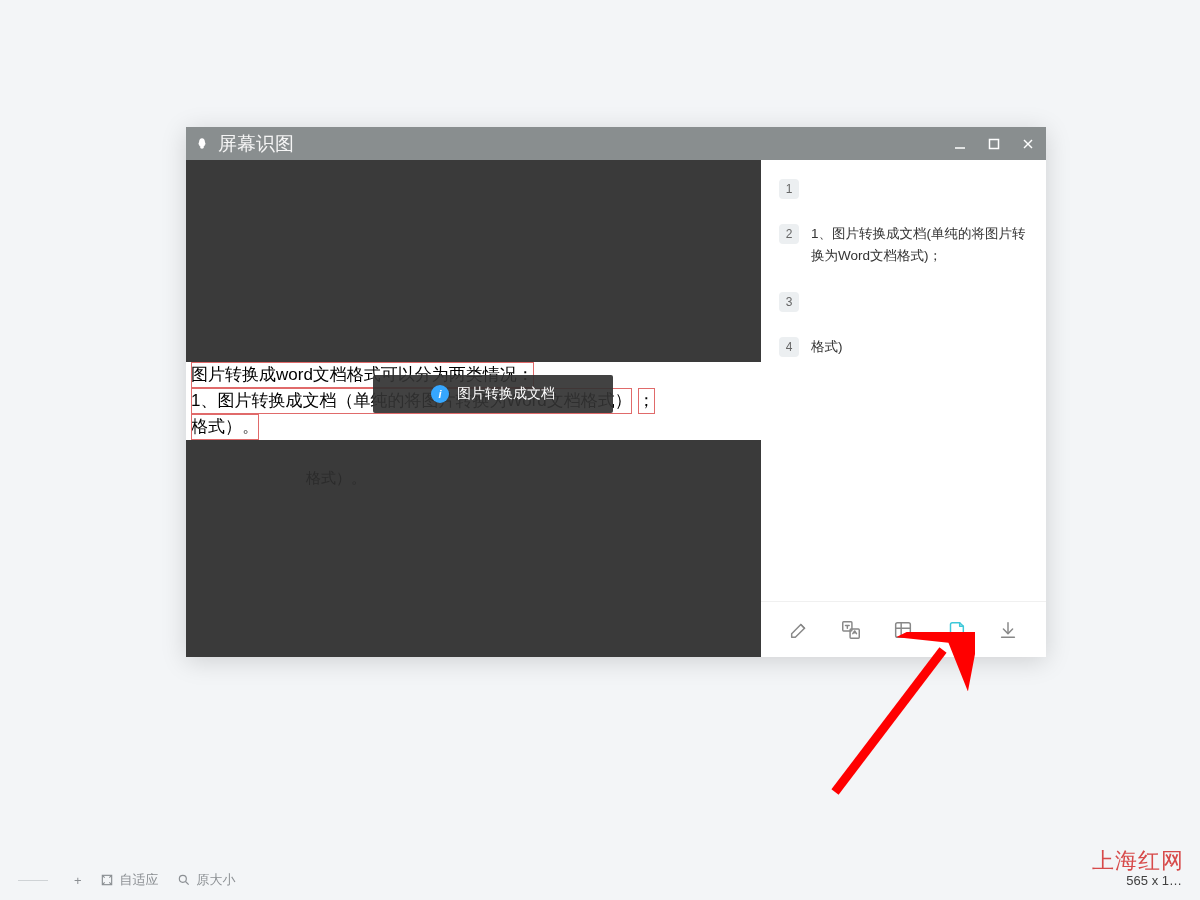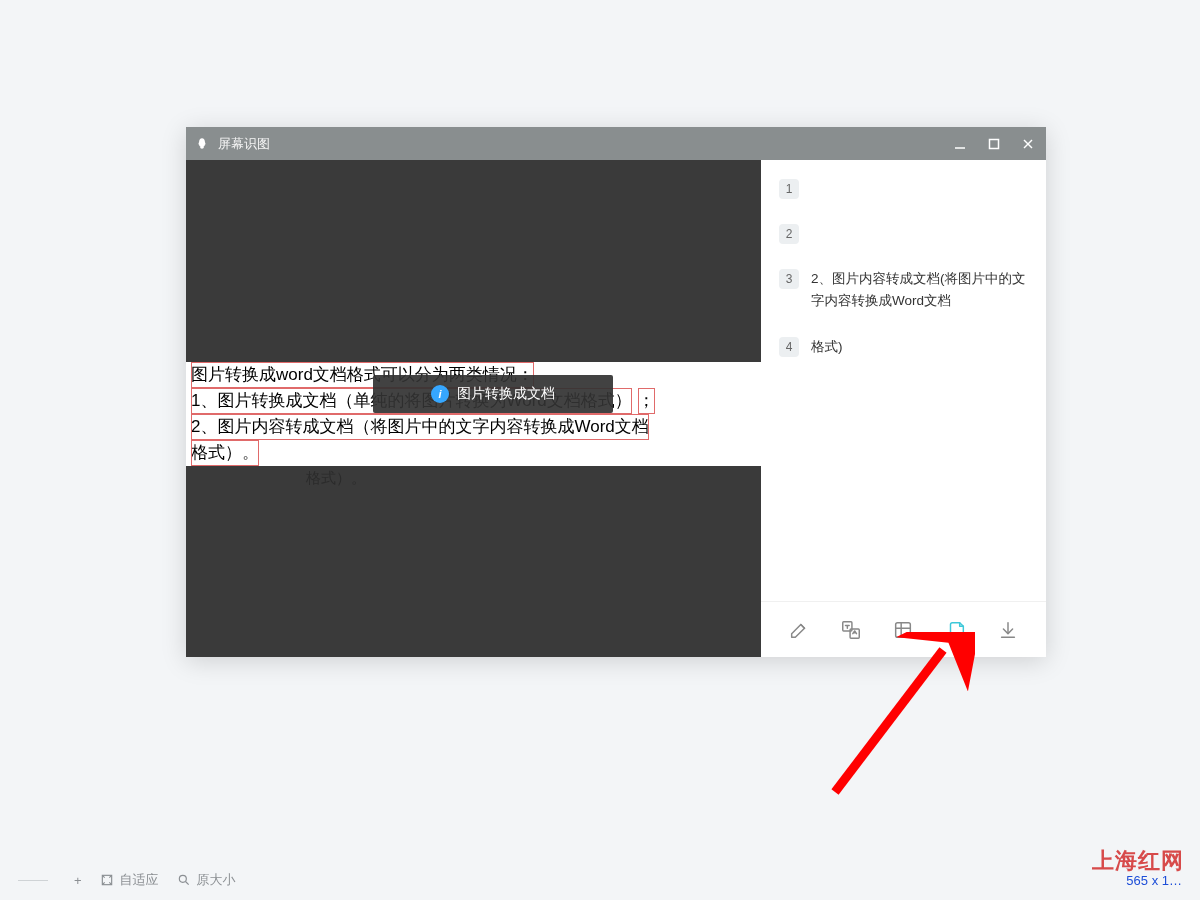--- a/index.html
+++ b/index.html
@@ -1,21 +1,21 @@
 <!DOCTYPE html>
 <html><head>
 <meta charset="utf-8">
 <style>
 *{margin:0;padding:0;box-sizing:border-box}
 body{font-family:"Microsoft YaHei","PingFang SC",sans-serif;width:1200px;height:900px;background:#f3f5f7;position:relative;overflow:hidden}
 
 .window{position:absolute;left:186px;top:127px;width:860px;height:530px;background:#fff;box-shadow:0 4px 24px rgba(0,0,0,.15);display:flex;flex-direction:column}
 .titlebar{height:33px;background:#898e8f;display:flex;align-items:center;padding:0 8px;color:#fff}
 .titlebar-icon{width:16px;height:16px;margin-right:8px;display:flex;align-items:center;justify-content:center}
-.titlebar-title{font-size:13px;flex:1;color:#f5f5f5}
+.titlebar-title{font-size:19px;flex:1;color:#f5f5f5}
 .win-controls{display:flex;gap:14px;align-items:center}
 .winbtn{width:20px;height:20px;display:flex;align-items:center;justify-content:center;cursor:pointer;color:#fff}
 
 .body-split{flex:1;display:flex;min-height:0}
 .preview{width:575px;background:#3a3a3a;position:relative;overflow:hidden}
 .ocr-overlay{position:absolute;left:0;top:202px;width:575px;background:#fff}
 .ocr-line{font-size:17px;line-height:26px;padding:0 5px}
 .boxed{outline:1px solid #e06a6a;outline-offset:-1px;display:inline-block}
 
 .ocr-ghost{position:absolute;left:120px;top:309px;font-size:15px;color:#2b2b2b}
@@ -31,23 +31,23 @@
 .toolbar{height:56px;border-top:1px solid #f0f0f0;display:flex;align-items:center;justify-content:space-around;padding:0 12px}
 .tool{width:28px;height:28px;display:flex;align-items:center;justify-content:center;color:#888;cursor:pointer}
 .tool.active{color:#3cc8d9}
 .tool svg{width:22px;height:22px;stroke:currentColor;fill:none;stroke-width:1.6;stroke-linecap:round;stroke-linejoin:round}
 
 .red-arrow{position:absolute;left:805px;top:632px;pointer-events:none}
 
 .bottombar{position:absolute;left:0;bottom:0;width:1200px;height:40px;display:flex;align-items:center;padding:0 18px;color:#8b8f93;font-size:13px;gap:18px}
 .bb-item{display:flex;align-items:center;gap:6px;cursor:pointer}
 .bb-divider{width:30px;height:1px;background:#cfd3d6;margin-right:8px}
-.bb-right{margin-left:auto;color:#1d4ed8}
+.bb-right{margin-left:auto;color:#404040}
 
-.watermark{position:absolute;right:16px;bottom:24px;font-size:22px;color:#d74a4a;font-weight:700;letter-spacing:1px}
+.watermark{position:absolute;right:16px;bottom:24px;font-size:22px;color:#d74a4a;font-weight:400;letter-spacing:1px}
 </style>
 </head>
 <body>
 
 <div class="window">
   <div class="titlebar">
     <span class="titlebar-icon">
       <svg viewBox="0 0 24 24" width="14" height="14">
           <path d="M12 2C9 2 7 5 7 8c0 1-1 2-1 4 0 1 .5 1 1 1 0 2 1 3 2 3v2c0 1 1 2 3 2s3-1 3-2v-2c1 0 2-1 2-3 .5 0 1 0 1-1 0-2-1-3-1-4 0-3-2-6-5-6z" fill="#fff"></path>
         </svg>
@@ -74,37 +74,36 @@
   </div>
 
   <div class="body-split">
 
     <div class="preview">
       <div class="ocr-overlay">
         <div class="ocr-line"><span class="boxed">图片转换成word文档格式可以分为两类情况：</span></div>
         <div class="ocr-line">
           <span class="boxed">1、图片转换成文档（单纯的将图片转换为Word文档格式）</span><span class="boxed" style="margin-left:6px">；</span>
         </div>
-        <div class="ocr-line"><span class="boxed">2、图片内容转成文档（将图片中的文字内容转换成Word文档</span></div>
         <div class="ocr-line"><span class="boxed">格式）。</span></div>
       </div>
       <div class="ocr-ghost">格式）。</div>
     </div>
 
     <div class="sidepanel">
       <div class="results">
         <div class="result-row">
           <div class="num-badge">1</div>
         </div>
         <div class="result-row">
           <div class="num-badge">2</div>
+          <div>1、图片转换成文档(单纯的将图片转换为Word文档格式)；</div>
         </div>
         <div class="result-row">
           <div class="num-badge">3</div>
-          <div>2、图片内容转成文档(将图片中的文字内容转换成Word文档</div>
         </div>
         <div class="result-row">
           <div class="num-badge">4</div>
           <div>格式)</div>
         </div>
       </div>
       <div class="toolbar">
         <div class="tool">
             <svg viewBox="0 0 24 24">
               <path d="M4 16l10-10 4 4L8 20H4v-4z"></path>

